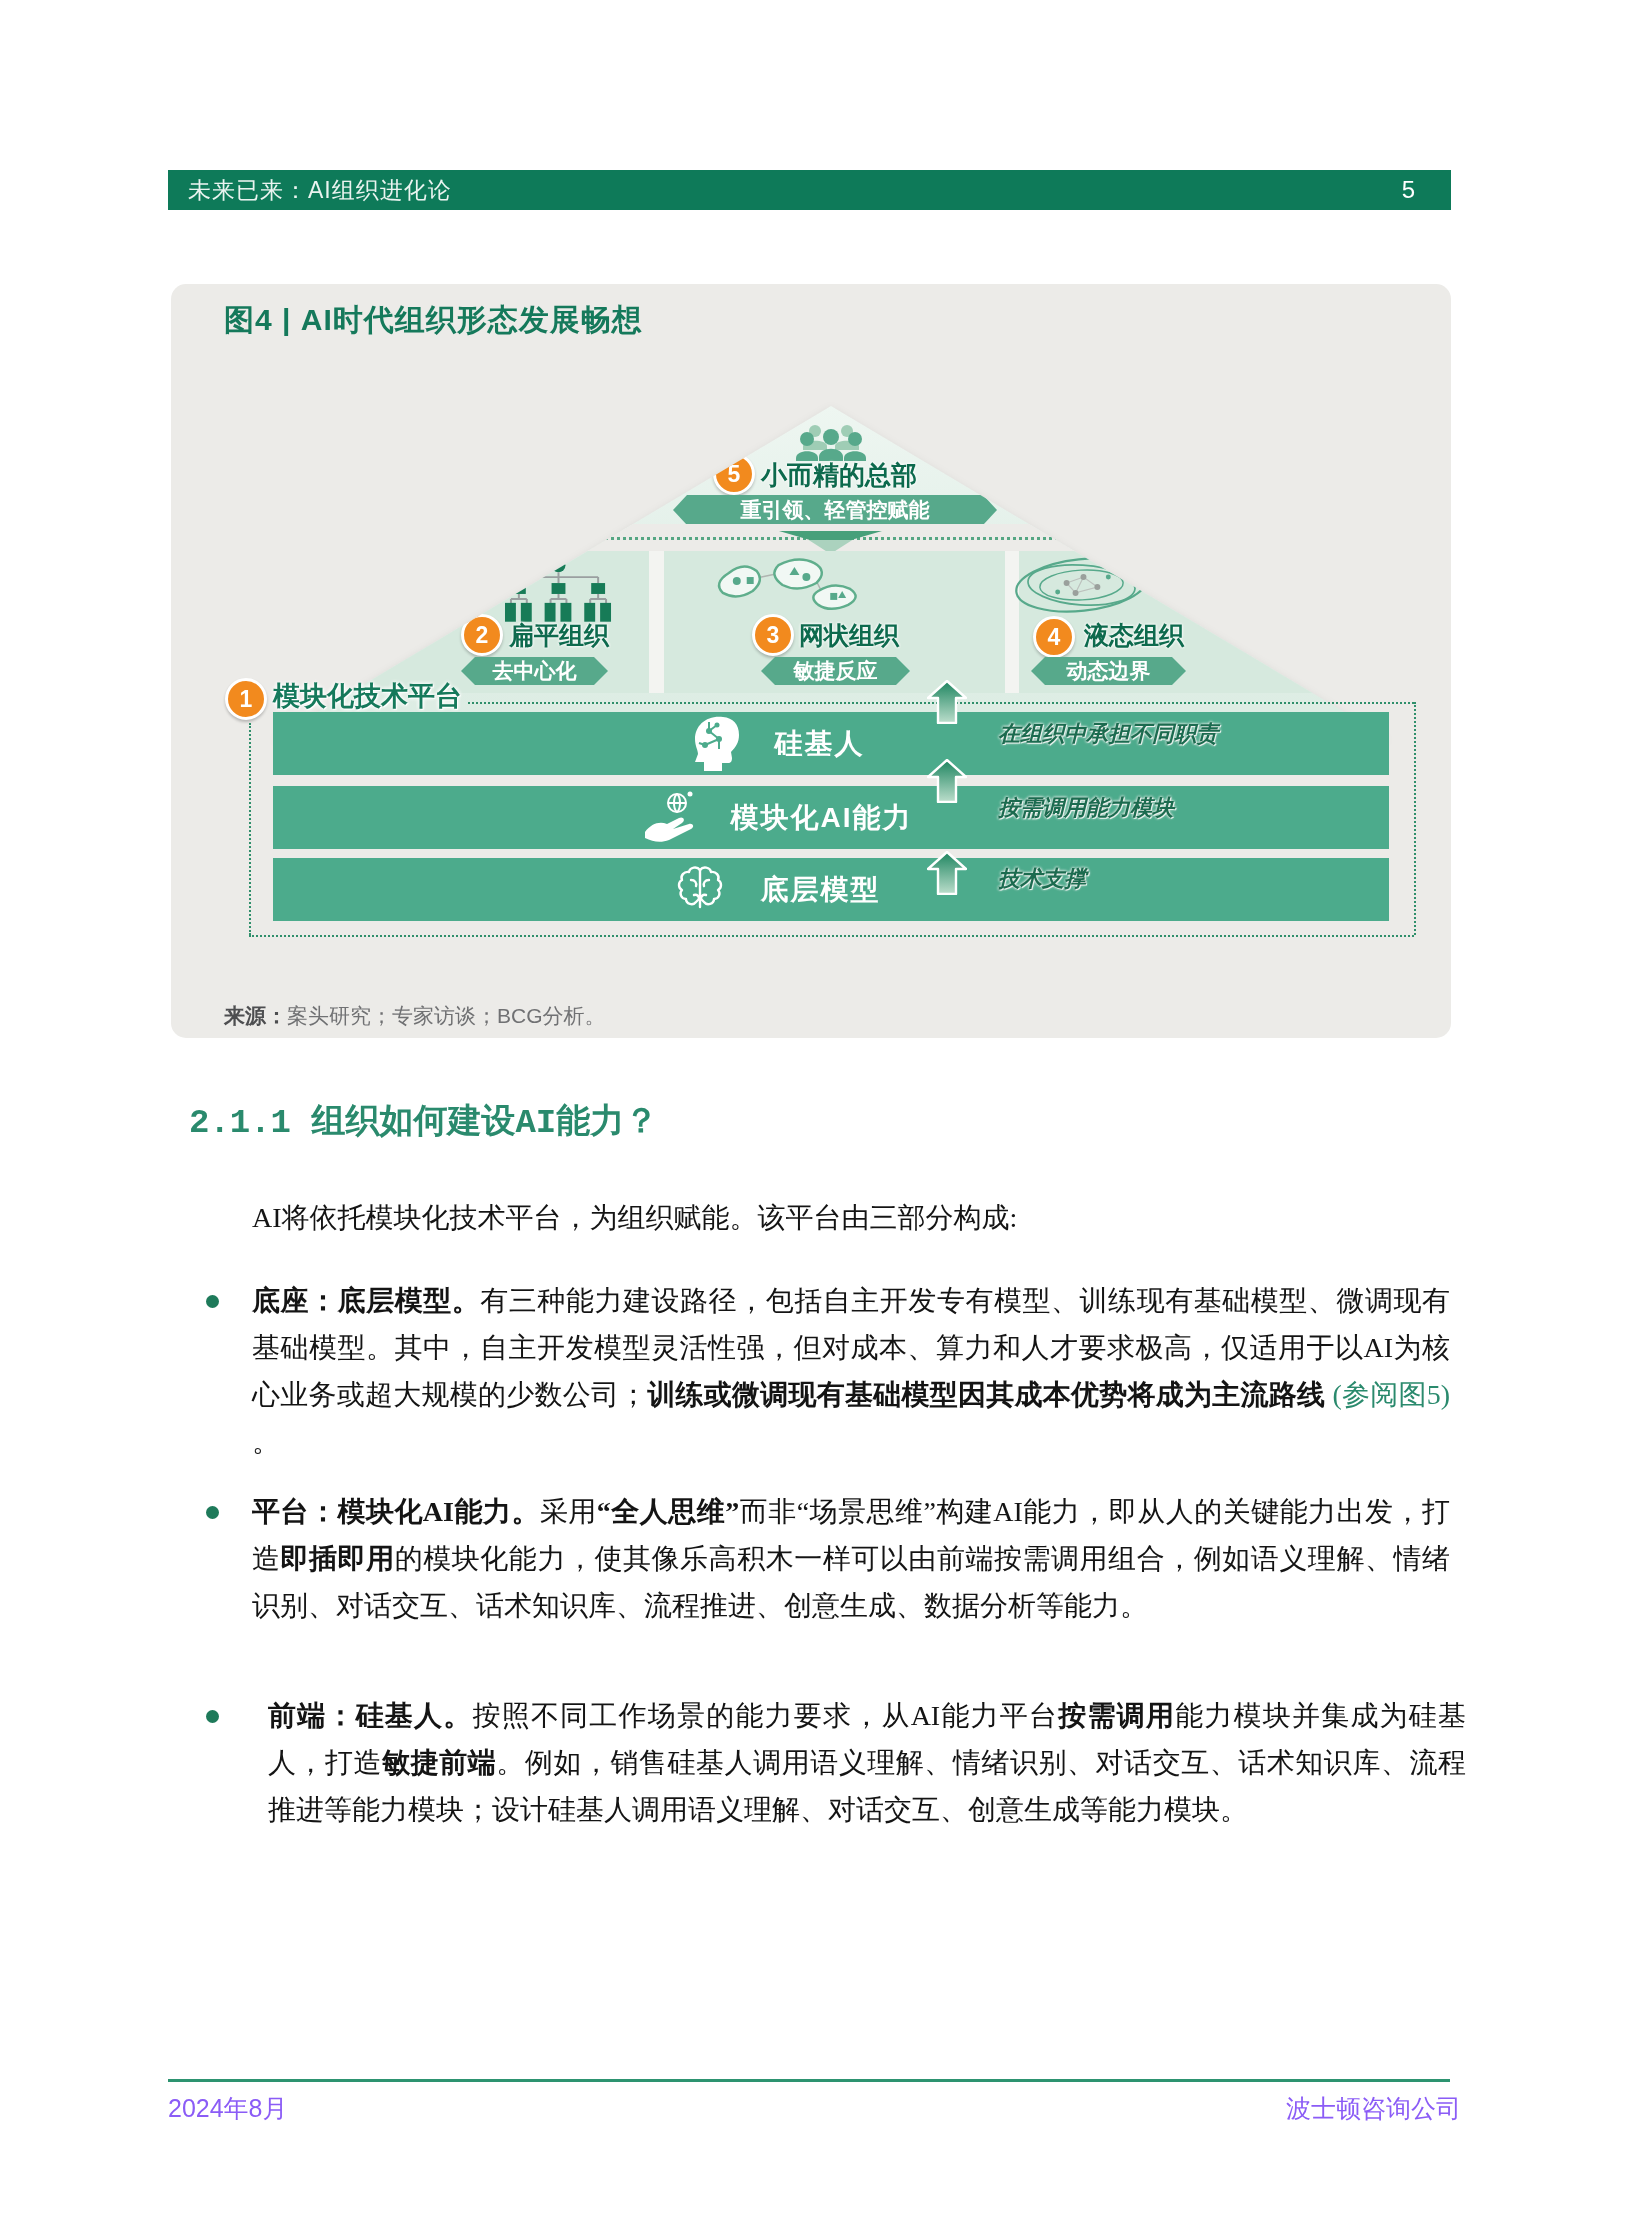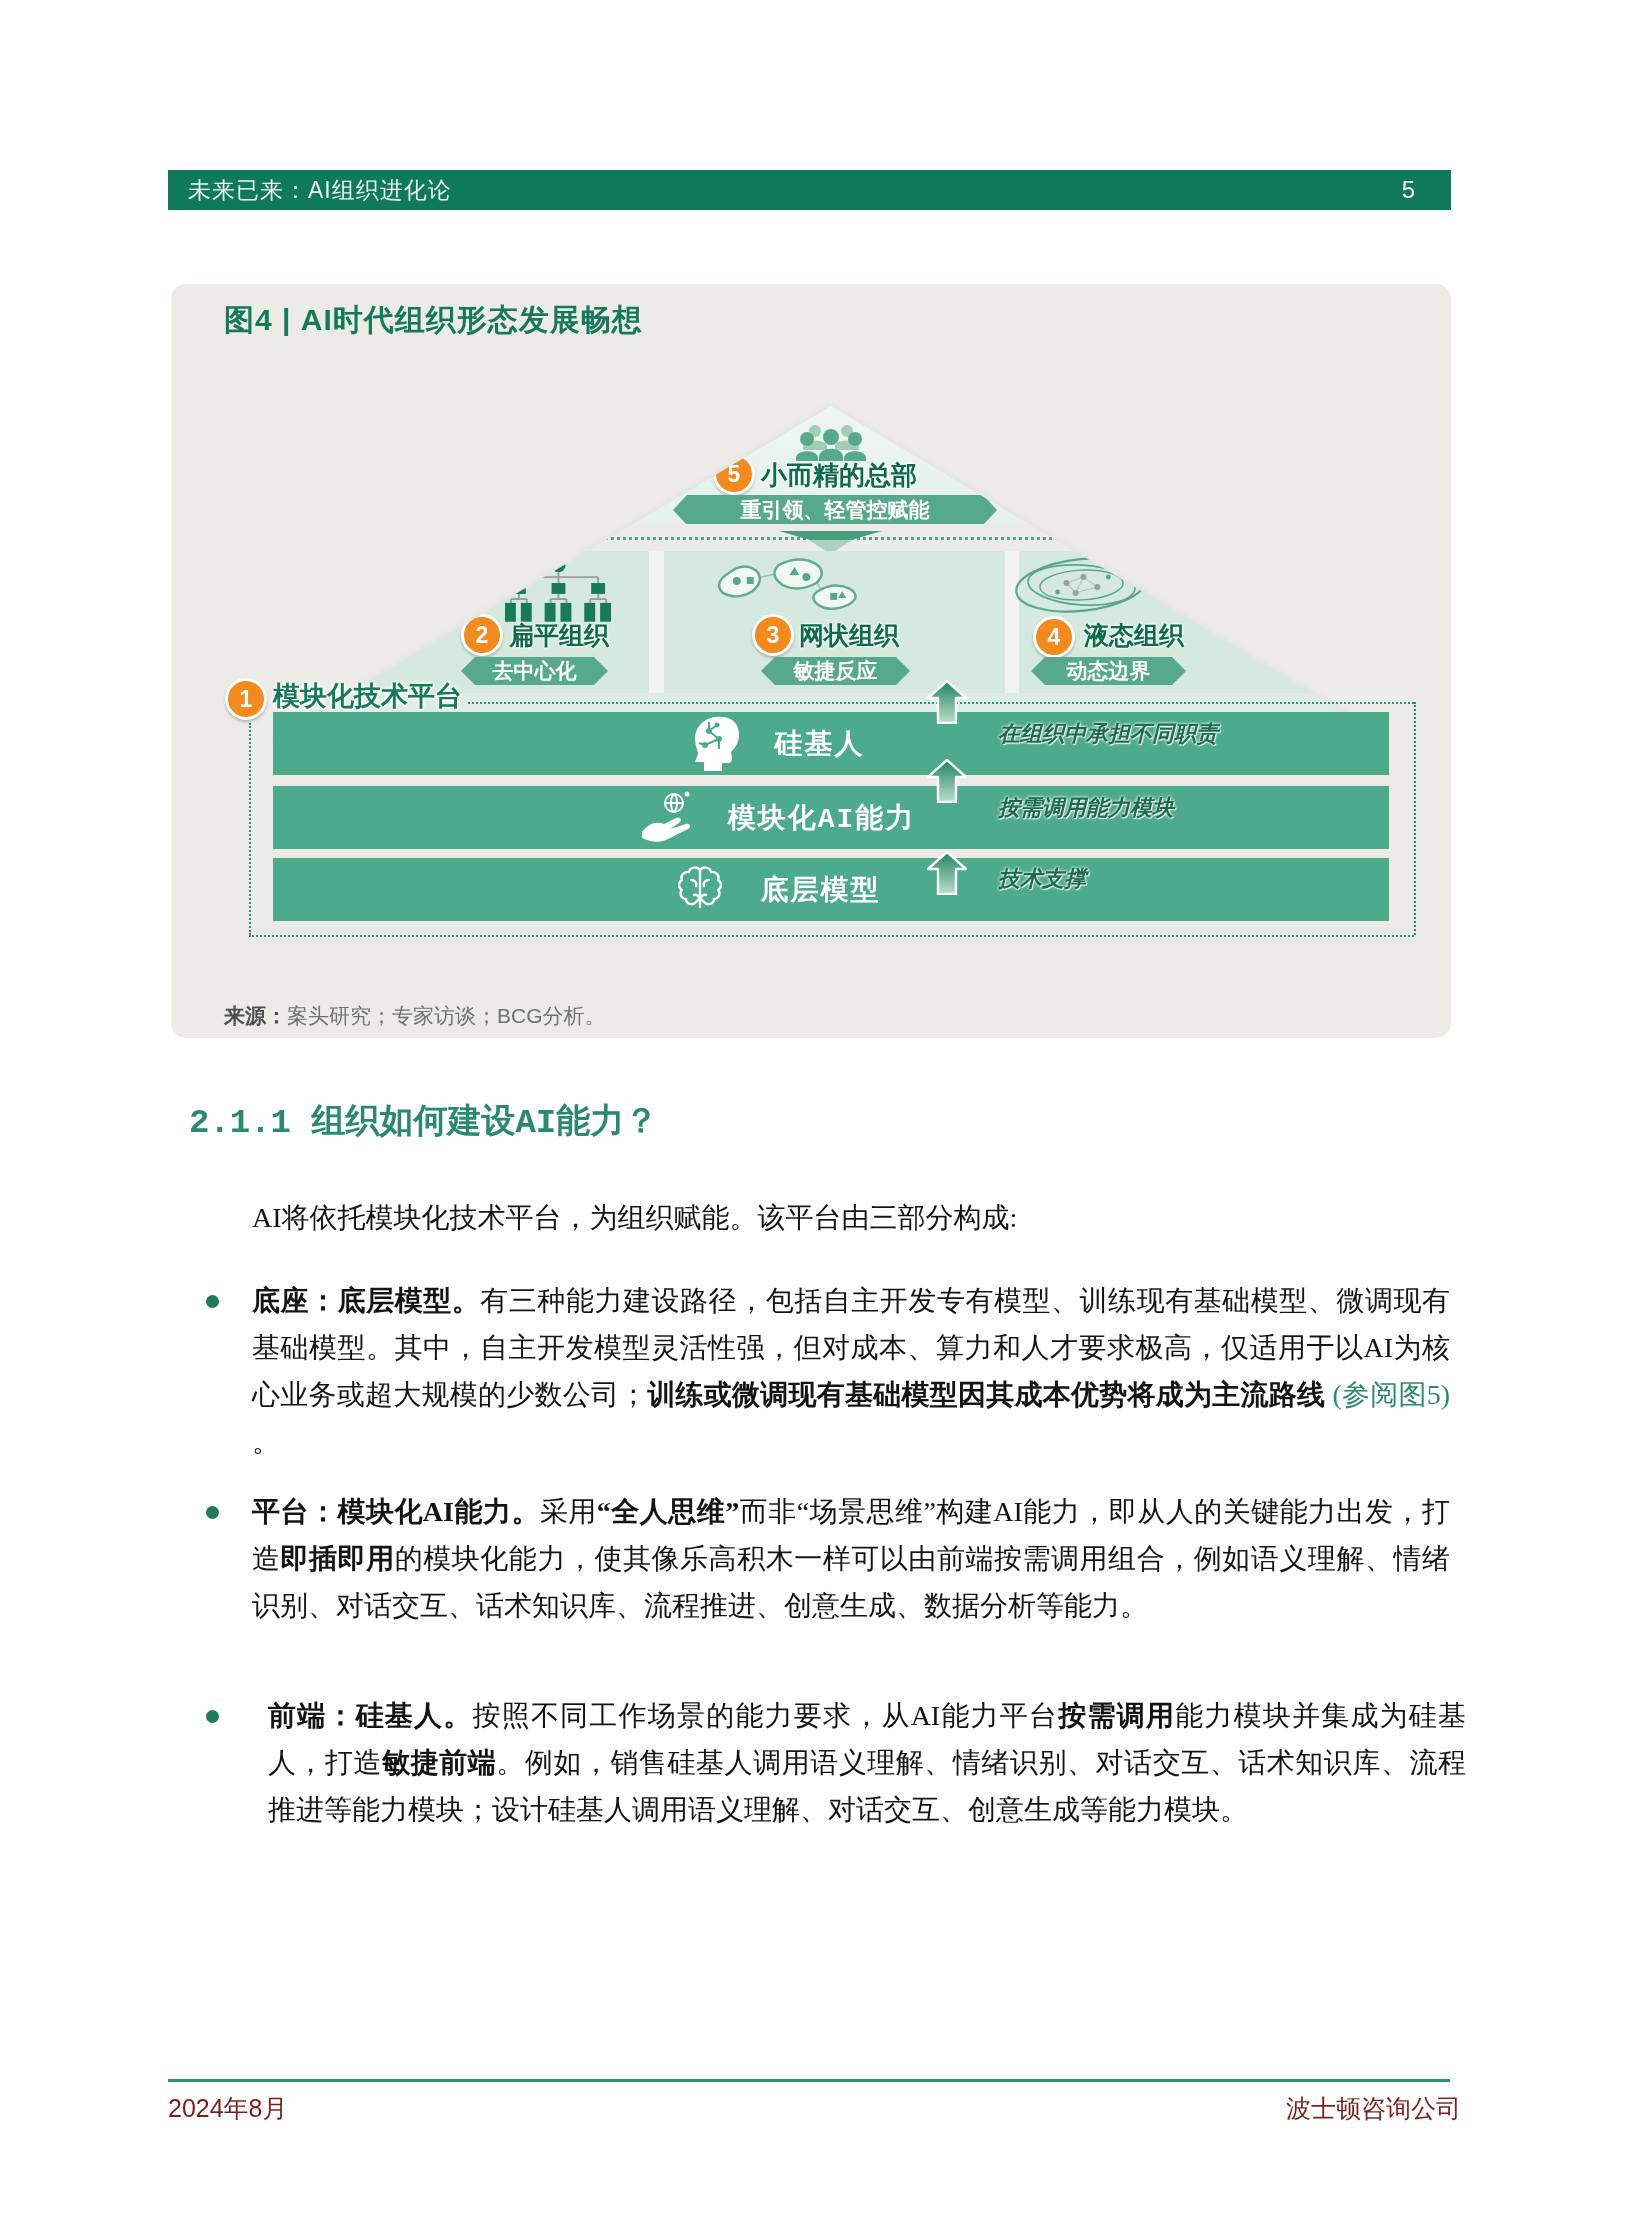--- a/index.html
+++ b/index.html
@@ -42,42 +42,42 @@
   .banner { position:absolute; background:#57A98B; color:#fff; font-weight:bold;
     text-align:center; white-space:nowrap;
     clip-path:polygon(14px 0, calc(100% - 14px) 0, 100% 50%, calc(100% - 14px) 100%, 14px 100%, 0 50%); }
   .banner-hq { left:399px; top:89px; width:324px; height:30px; line-height:30px; font-size:21px; }
   .banner-sm { top:251px; height:28px; line-height:28px; font-size:21px; }
 
   
   .dot-edge { position:absolute; border:0 dotted #2F8F6B; }
   .bar { position:absolute; left:102px; width:1116px; height:63px; background:#4CAB8C;
     display:flex; align-items:center; justify-content:center; padding-right:109px; gap:34px; }
-  .bar-label { color:#fff; font-weight:bold; font-size:28px; letter-spacing:2px; white-space:nowrap;font-family:Liberation Mono, monospace; }
+  .bar-label { color:#fff; font-weight:bold; font-size:28px; letter-spacing:2px; white-space:nowrap; }
   .annotation { position:absolute; font-size:22px; font-style:italic; font-weight:bold;
     color:#1B6B4F; white-space:nowrap;
     text-shadow:0 0 3px #ECEBE8,0 0 3px rgba(255,255,255,.9),1px 1px 0 rgba(255,255,255,.8); }
   .platform-label { position:absolute; left:102px; top:394px; font-size:27px; font-weight:bold;
     color:#15795B; line-height:36px; white-space:nowrap;
     text-shadow:0 0 4px #fff,0 0 4px #fff,1px 1px 0 #fff; }
   .fig-source { position:absolute; left:53px; top:718px; font-size:21px; color:#707173; }
   .fig-source b { color:#4D4E50; }
 
   
   .serif { font-family:"Liberation Serif","DejaVu Serif",serif; }
   .sec-heading { left:189px; top:1098px; font-size:34px; font-weight:bold; color:#2A8A6D;font-family:Liberation Mono, monospace; }
   .body-par { width:1198px; font-size:28px; line-height:47px; color:#141414; text-align:justify; }
   .body-par .b { font-weight:bold; }
   .body-par .g { color:#2A8A6D; }
   .bullet-dot { position:absolute; left:206px; width:13px; height:13px; border-radius:50%;
     background:#1E7A5A; }
 
   
   .footer-line { left:168px; top:2079px; width:1282px; height:3px; background:#2D9370; }
-  .footer-text { top:2092px; font-size:25px; color:#7f1d1d; }
+  .footer-text { top:2092px; font-size:25px; color:#8b5cf6; }
 </style>
 </head>
 <body>
 
 <div id="page">
 
   <div class="abs header-bar">
     <span class="header-title">未来已来：AI组织进化论</span>
     <span class="header-page">5</span>
   </div>

